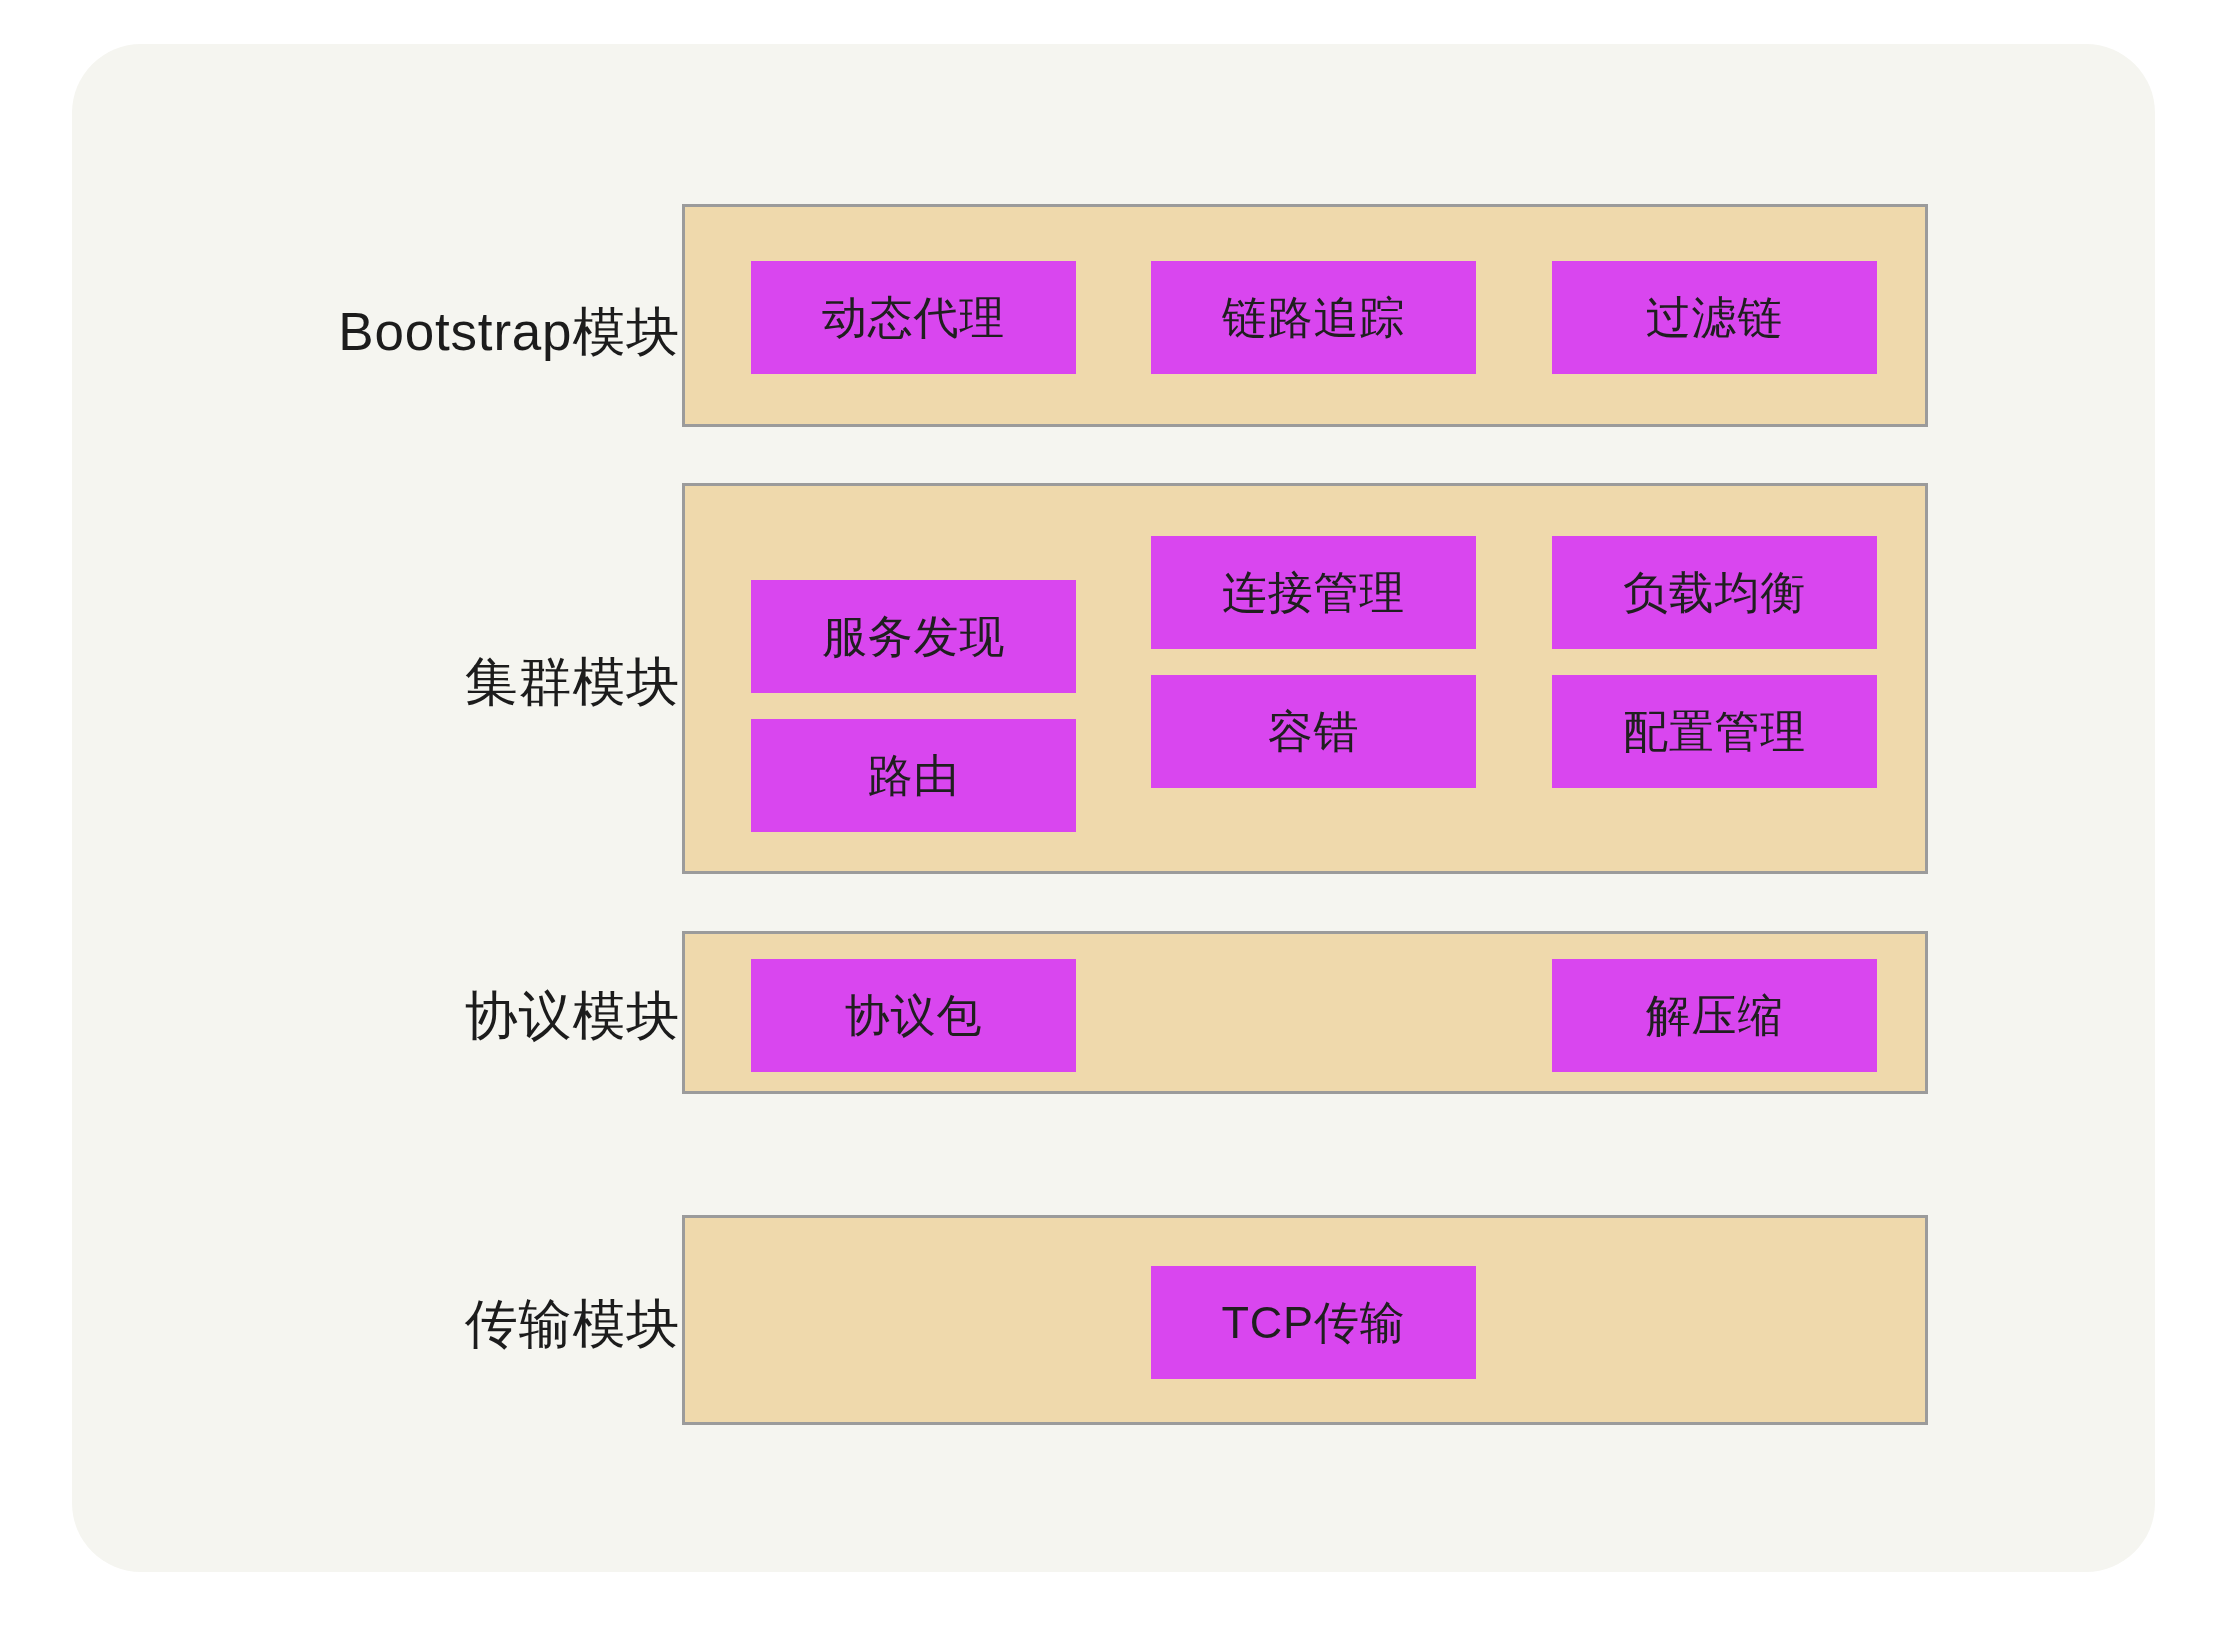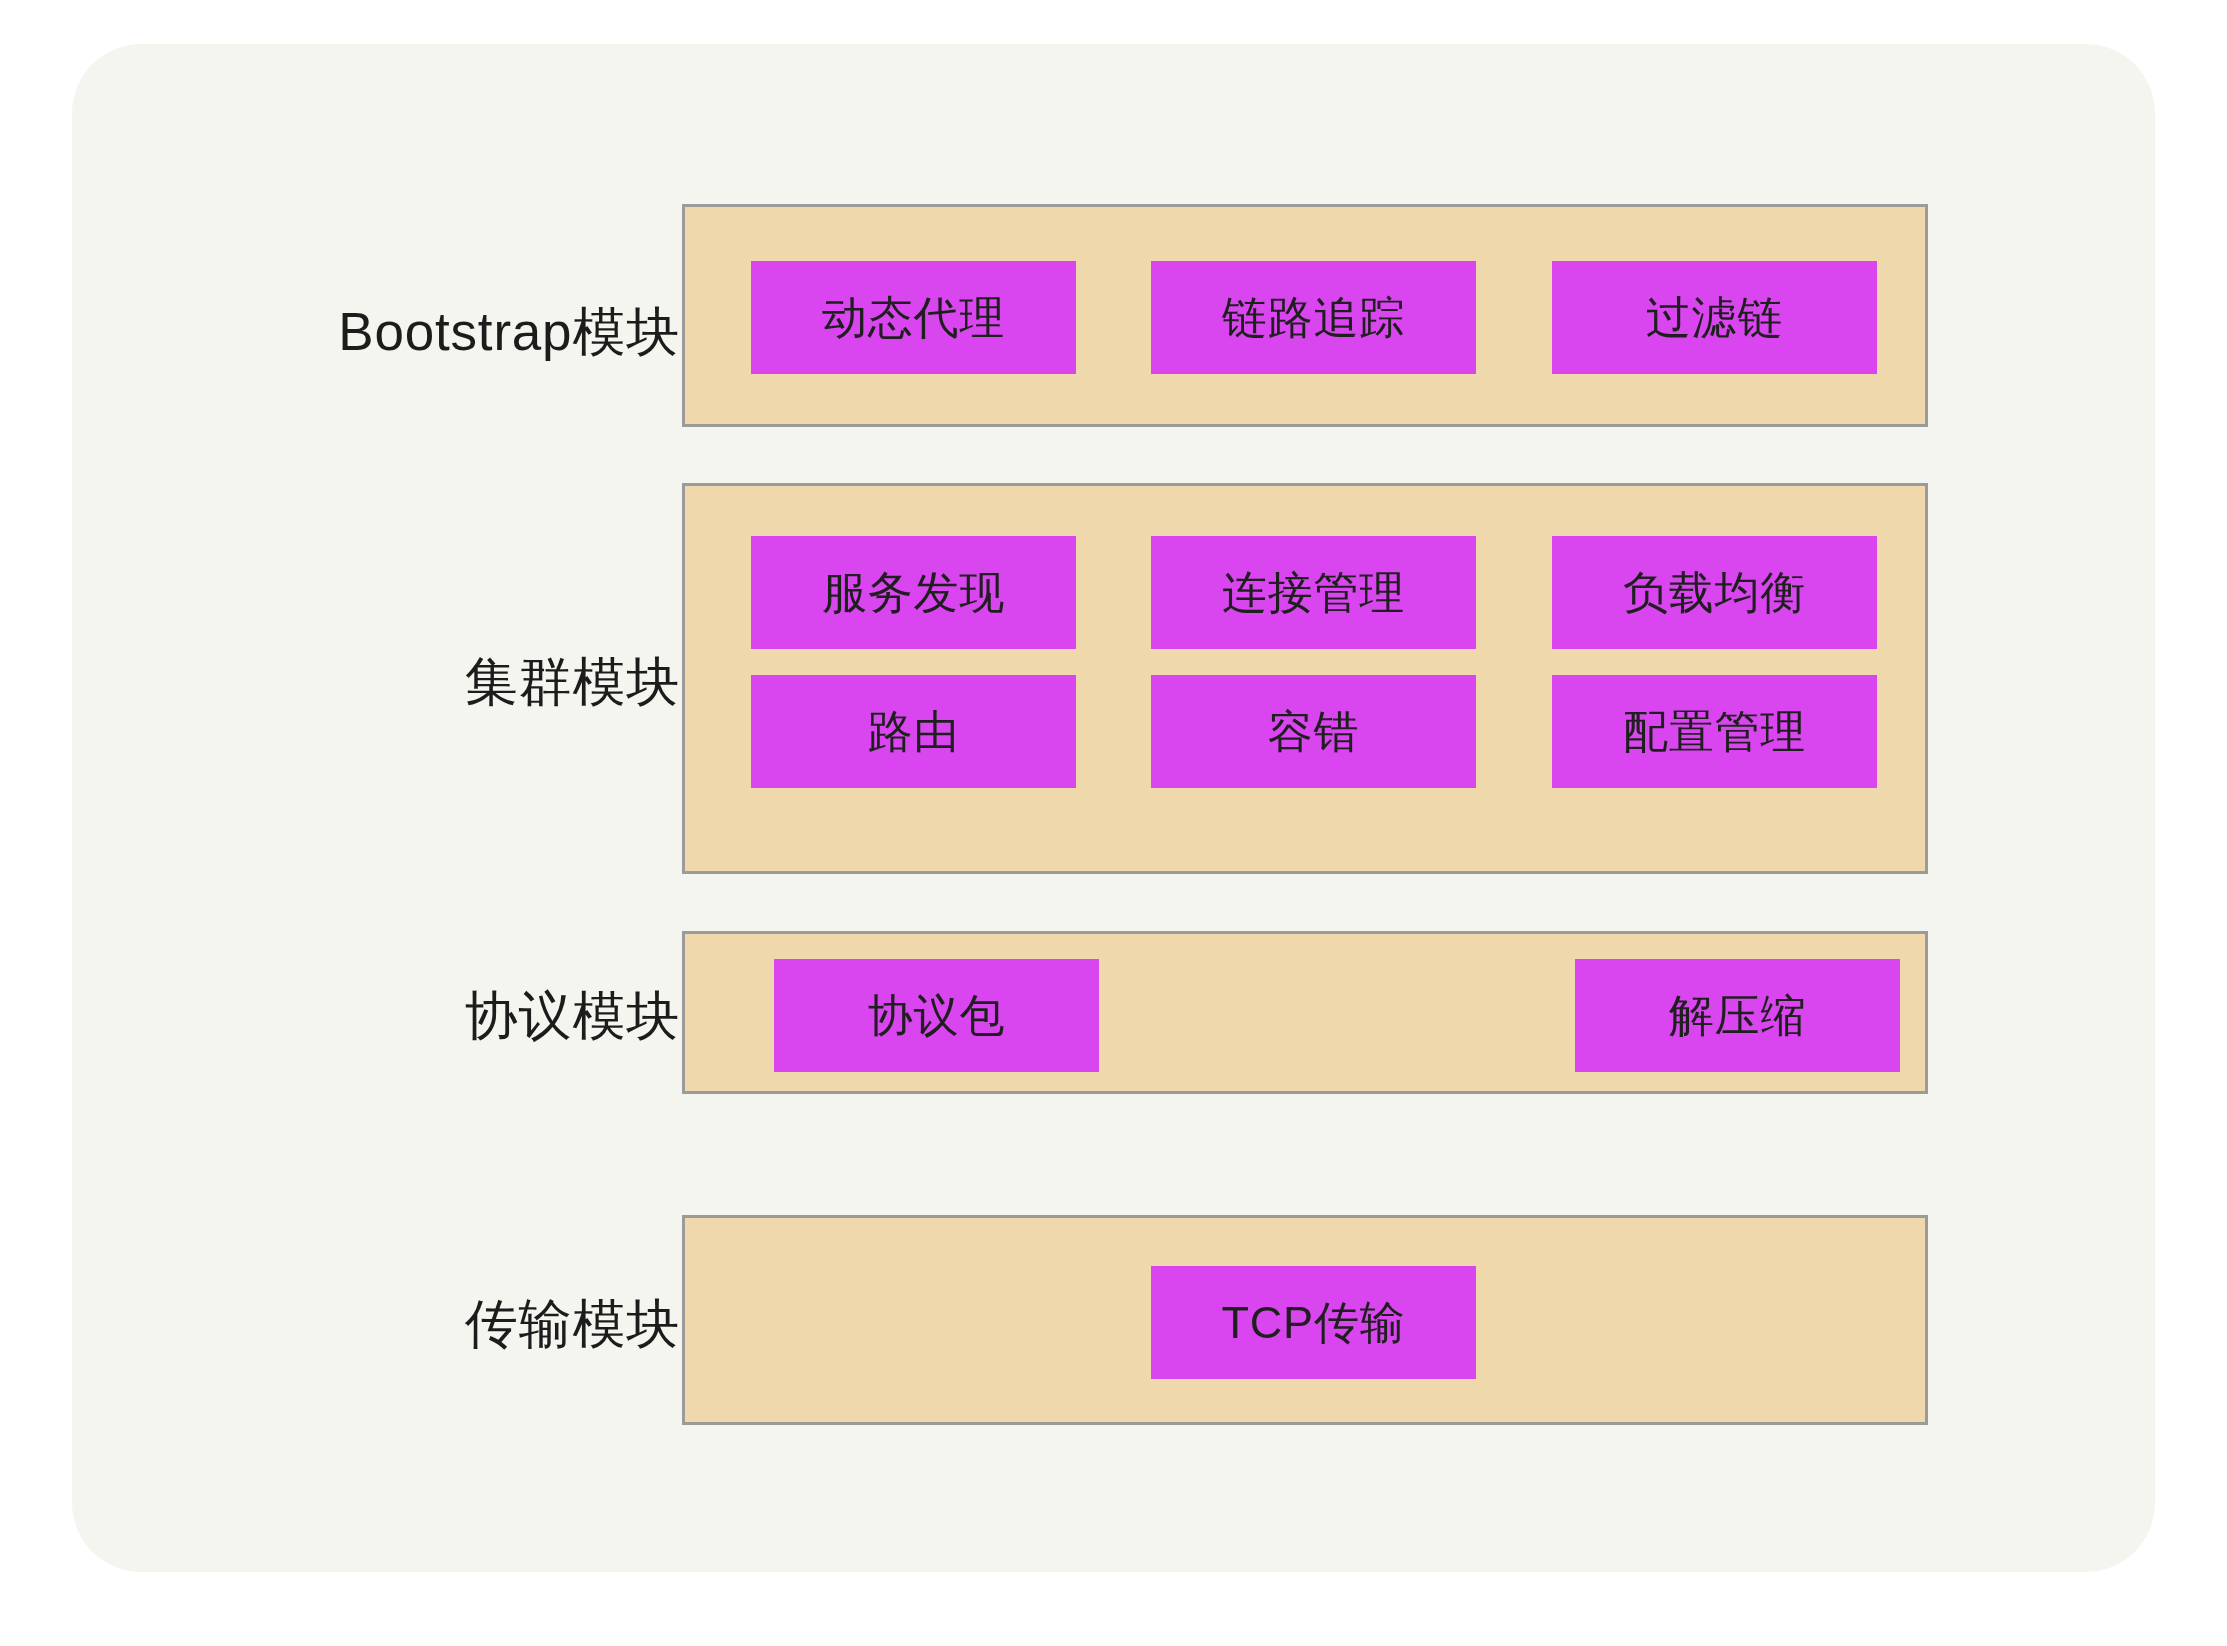--- a/index.html
+++ b/index.html
@@ -75,26 +75,26 @@
   .b1-c1 { left: 66px; }
   .b1-c2 { left: 466px; }
   .b1-c3 { left: 867px; }
 
   
   #band-2 { left: 682px; top: 483px; width: 1246px; height: 391px; }
   #label-2 { left: 106px; top: 652px; }
   .b2-cell { width: 325px; height: 113px; }
   .b2-r1 { top: 50px; }
   .b2-r2 { top: 189px; }
-  .b2-c1 { left: 66px; }
+  .b2-c1 { left: 66px; margin-top: 44px; }
   .b2-c2 { left: 466px; }
   .b2-c3 { left: 867px; }
 
   
-  #band-3 { left: 682px; top: 931px; width: 1246px; height: 163px; padding-left: 23px; }
+  #band-3 { left: 682px; top: 931px; width: 1246px; height: 163px; }
   #label-3 { left: 106px; top: 986px; }
   .b3-cell { top: 25px; width: 325px; height: 113px; }
   .b3-c1 { left: 66px; }
   .b3-c2 { left: 466px; }
   .b3-c3 { left: 867px; }
 
   
   #band-4 { left: 682px; top: 1215px; width: 1246px; height: 210px; }
   #label-4 { left: 106px; top: 1294px; }
   .b4-cell { top: 48px; left: 466px; width: 325px; height: 113px; }

